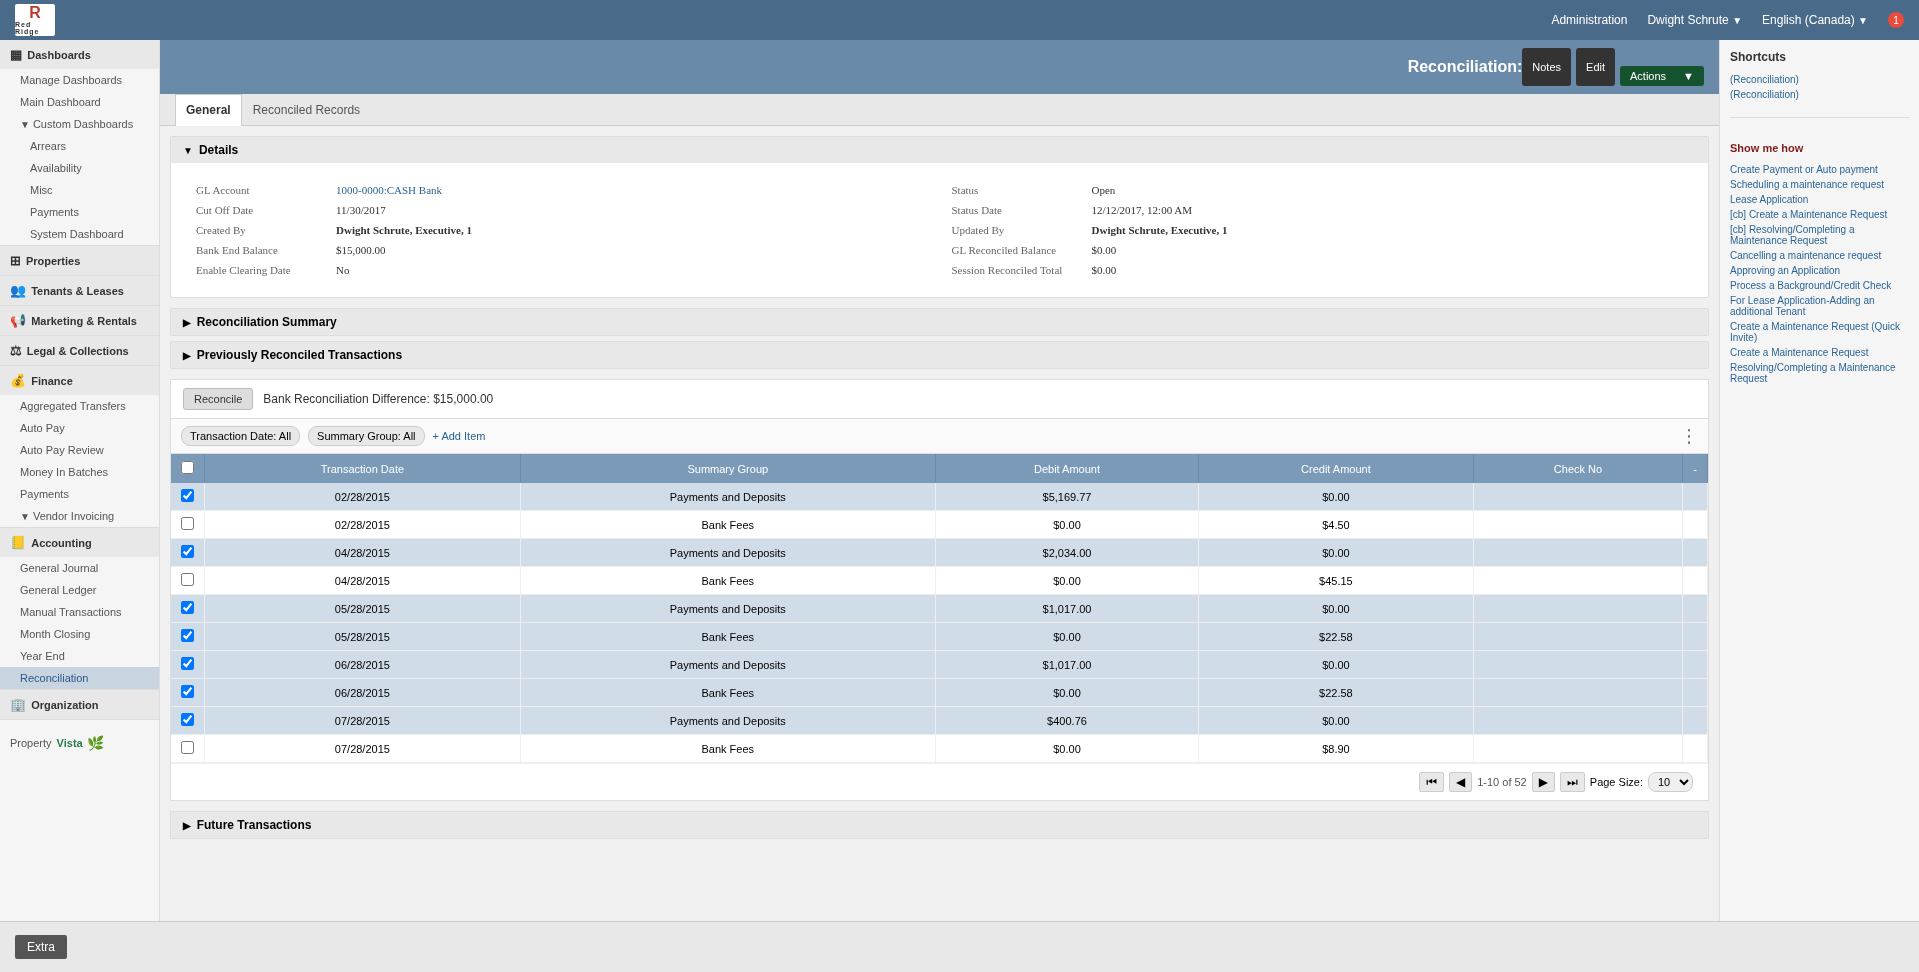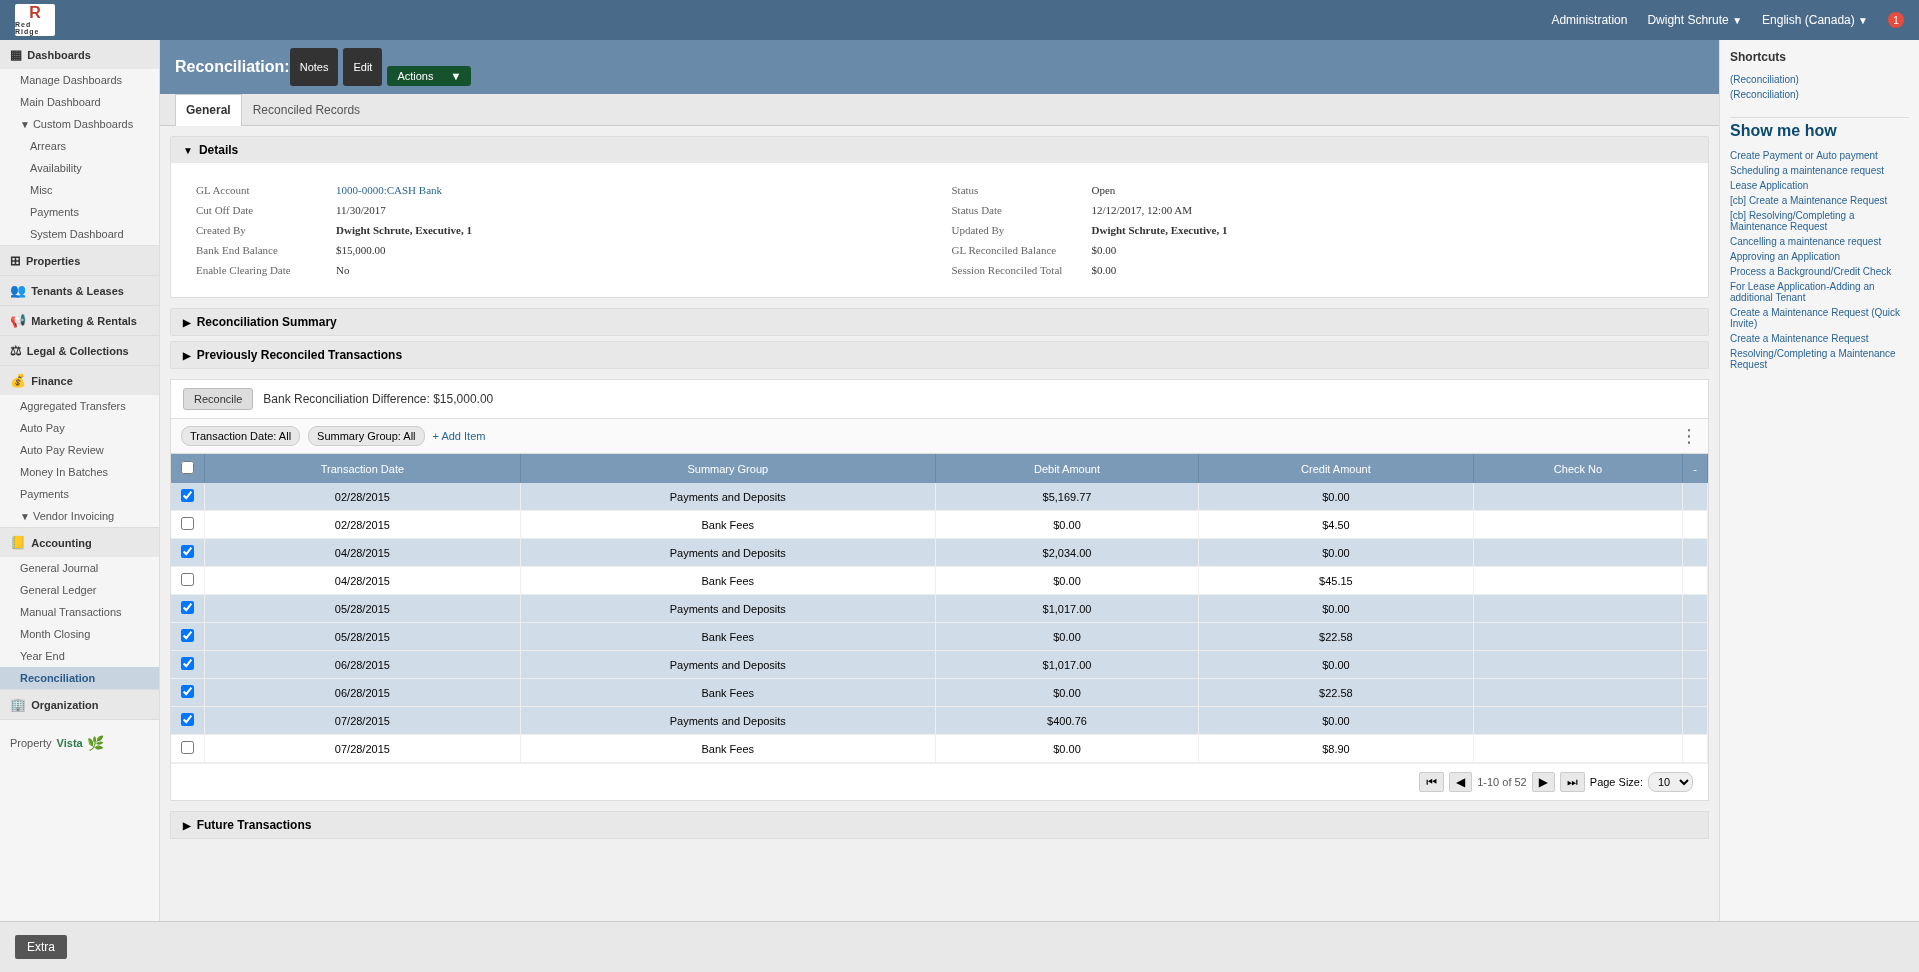--- a/index.html
+++ b/index.html
@@ -86,21 +86,21 @@
       align-items: center;
       gap: 5px;
     }
     .sidebar-section-header .icon { font-size: 13px; }
     .sidebar-sub-item {
       padding: 5px 10px 5px 20px;
       font-size: 11px;
       color: #555;
       cursor: pointer;
     }
-    .sidebar-sub-item.active { background: #c8d4e0; color: #2a5a8a; font-weight: bold; }
+    .sidebar-sub-item.active { background: #c8d4e0; color: #2a5a8a; font-weight: normal; }
     .sidebar-expand { font-size: 10px; margin-right: 3px; }
 
     
     .content-area {
       flex: 1;
       display: flex;
       overflow: hidden;
     }
     .main-content {
       flex: 1;
@@ -109,21 +109,21 @@
       padding: 0;
     }
 
     
     .page-header {
       background: #6a8aaa;
       color: white;
       padding: 8px 15px;
       display: flex;
       align-items: center;
-      justify-content: flex-start;
+      justify-content: flex-end;
     }
     .page-header h1 { font-size: 16px; font-weight: bold; }
     .page-header-buttons { display: flex; gap: 5px; }
     .btn {
       padding: 4px 10px;
       font-size: 11px;
       border: none;
       border-radius: 3px;
       cursor: pointer;
     }
@@ -317,25 +317,25 @@
     .shortcut-link {
       display: block;
       color: #2a6496;
       font-size: 10px;
       padding: 2px 0;
       text-decoration: none;
       cursor: pointer;
     }
     .show-me-title {
       font-weight: bold;
-      font-size: 16px;
-      color: #0c4a6e;
+      font-size: 11px;
+      color: #7f1d1d;
       margin: 15px 0 8px 0;
       border-top: 1px solid #ddd;
-      padding-top: 4px;
+      padding-top: 24px;
     }
 
     
     .bottom-bar {
       background: #e8e8e8;
       border-top: 1px solid #ccc;
       padding: 13px 15px;
       display: flex;
       align-items: center;
       gap: 10px;

